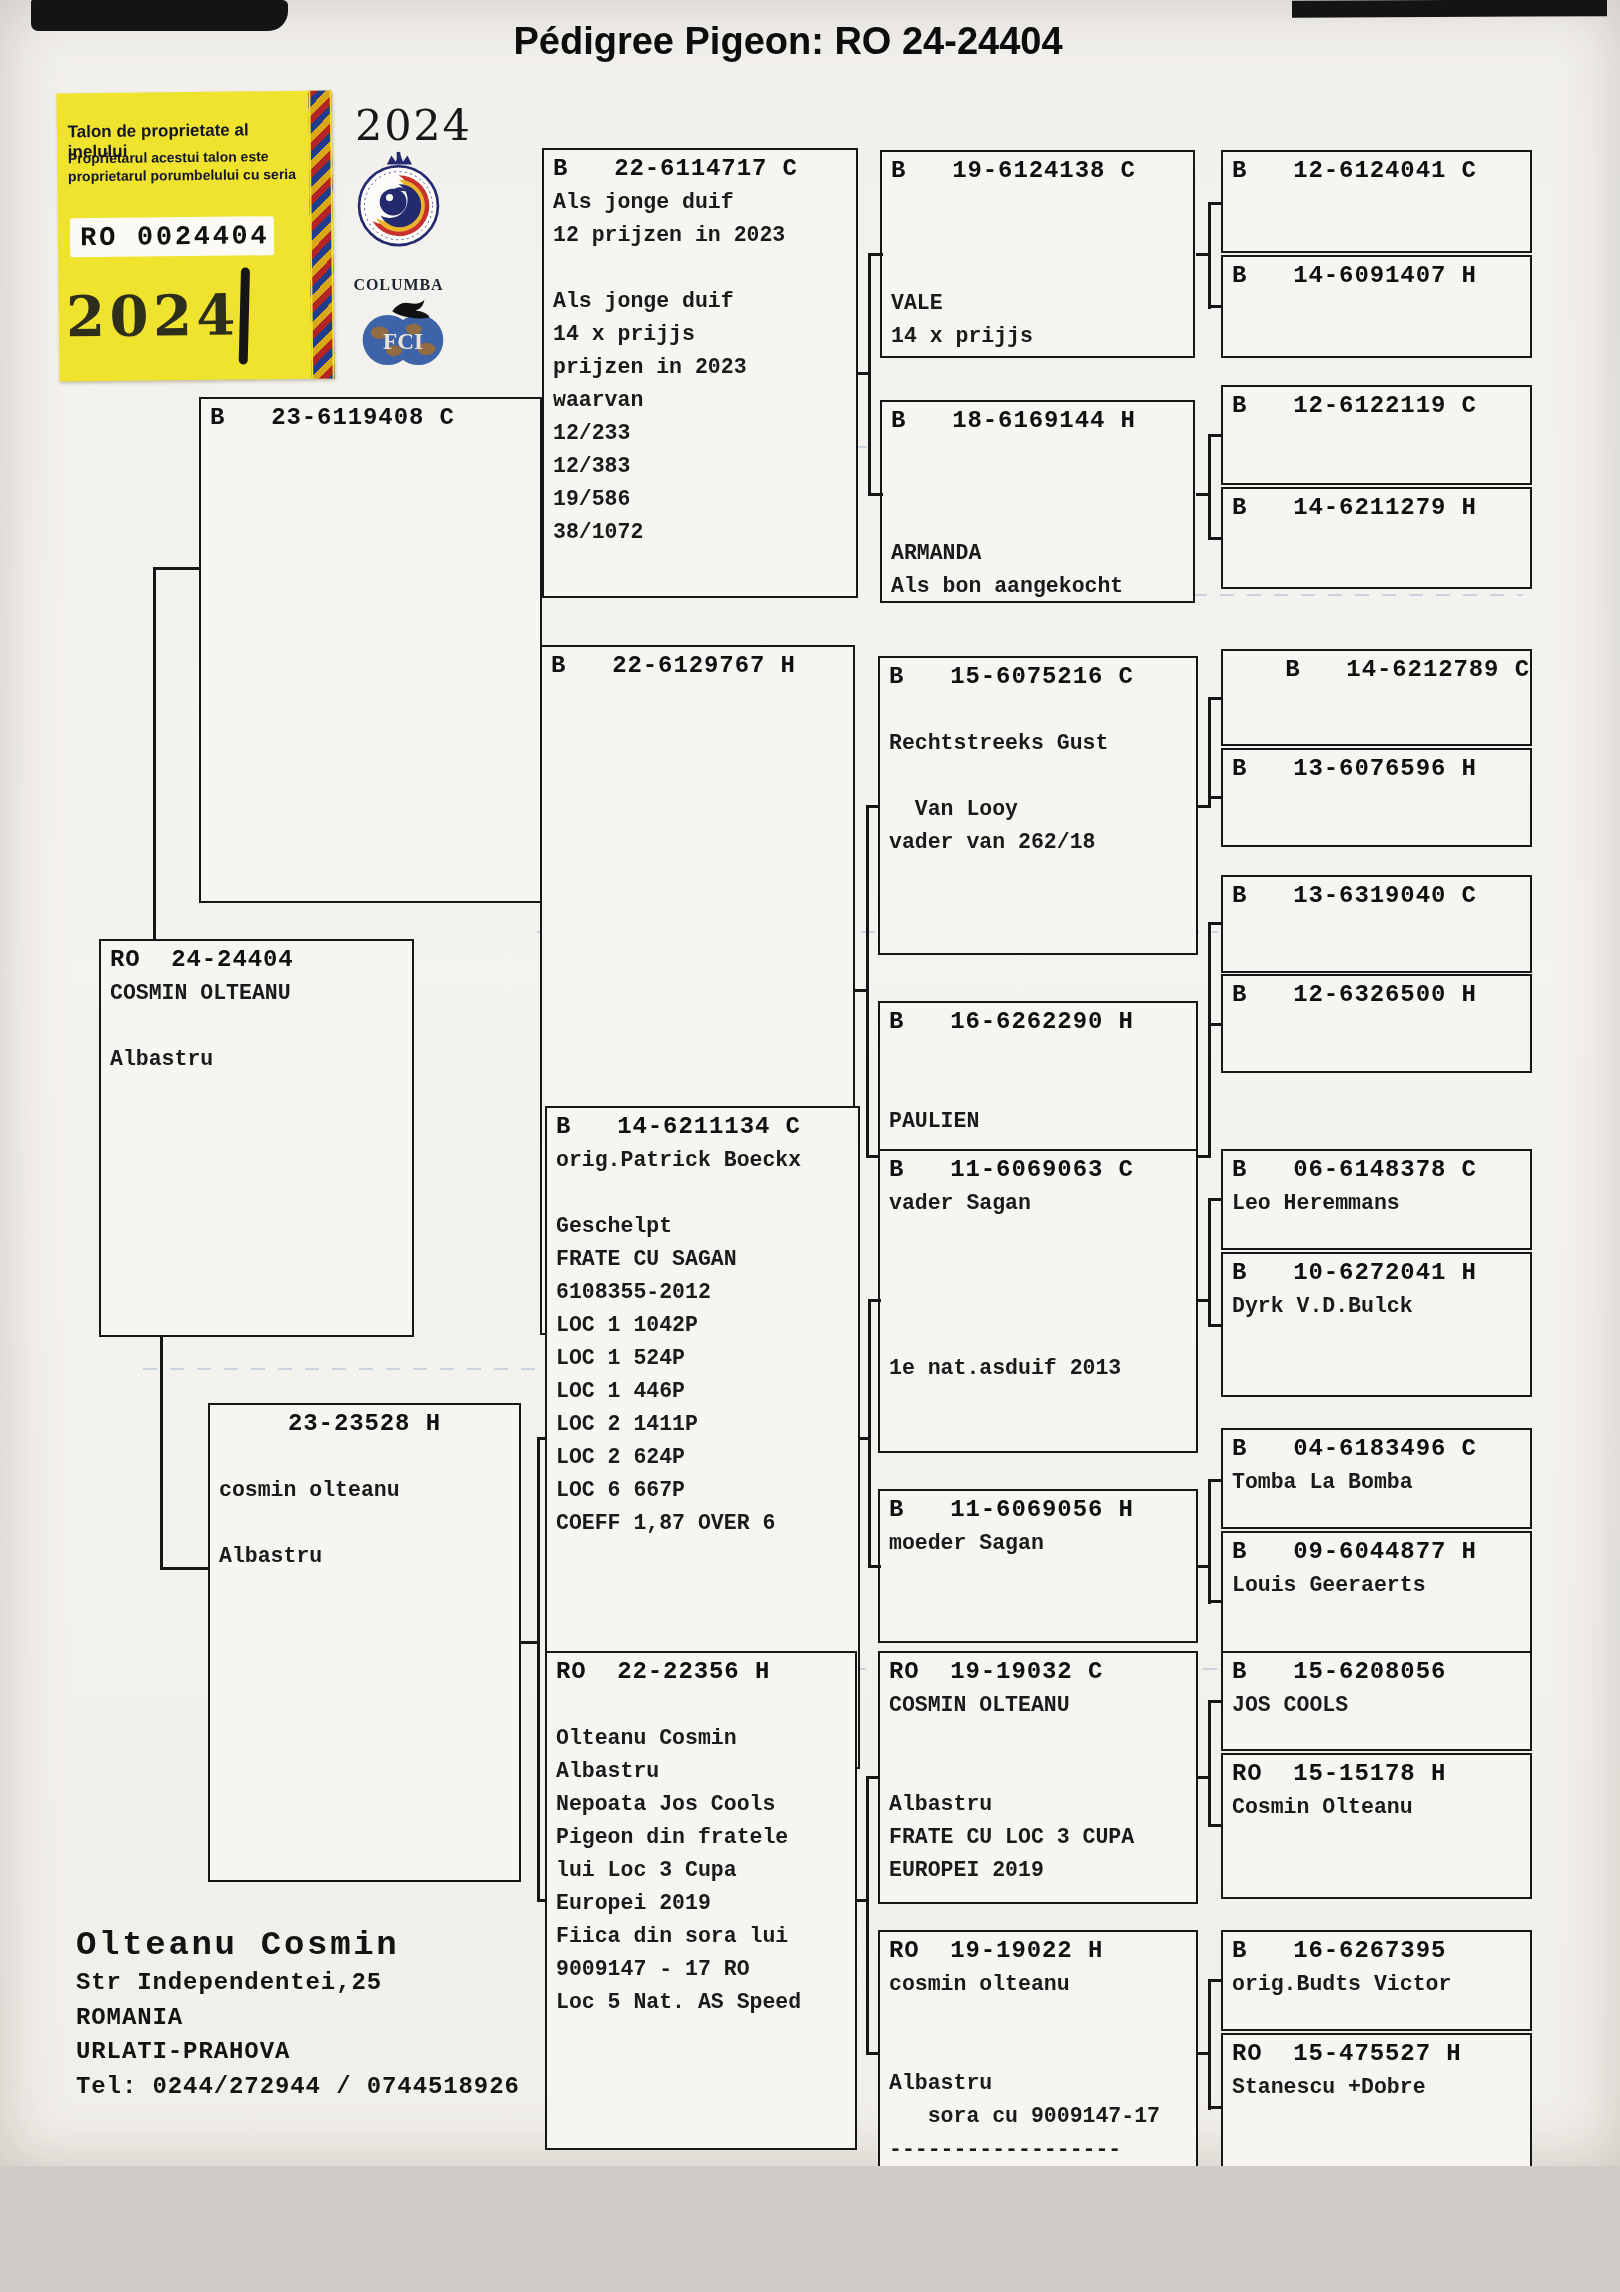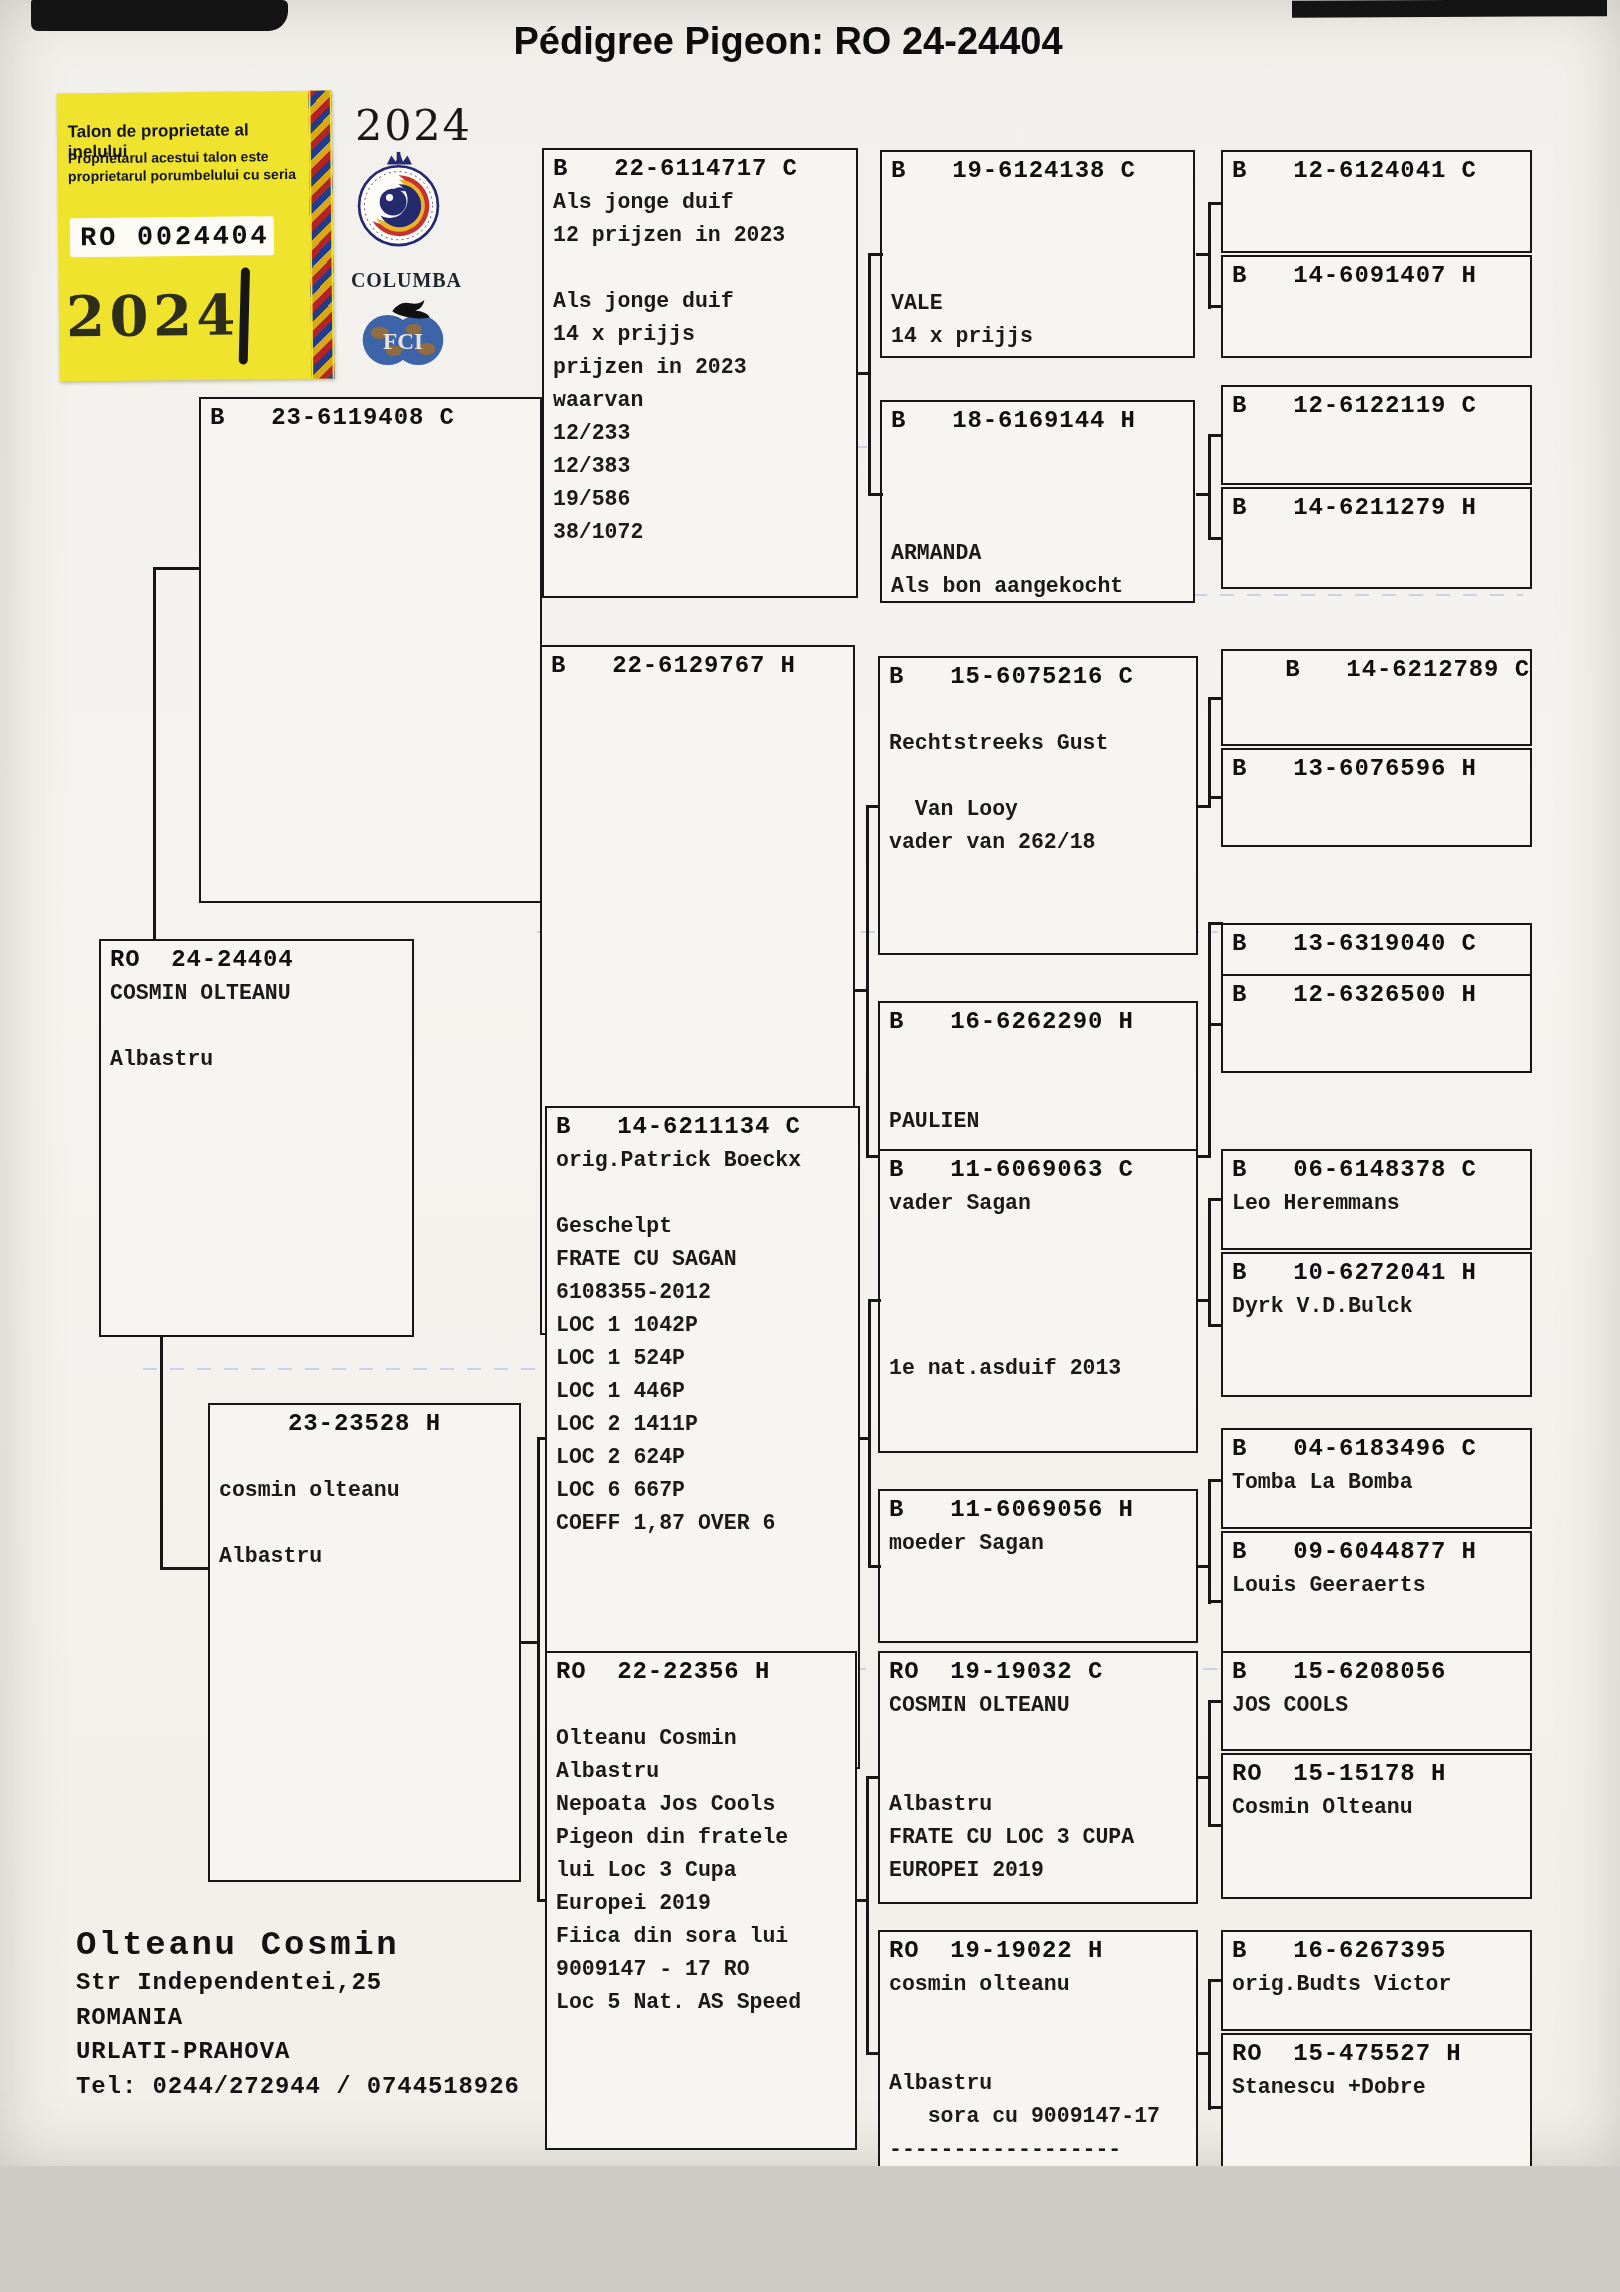--- a/index.html
+++ b/index.html
@@ -29,22 +29,22 @@
            border-radius:2.7px;font-weight:700;font-size:27px;letter-spacing:2.7px;color:#101010;
            display:flex;align-items:center;padding-left:10.7px;box-sizing:border-box;}
   .sticker .s-year{position:absolute;left:7.2px;top:190px;font-family:"DejaVu Serif",serif;
            font-weight:700;font-size:56px;letter-spacing:4.5px;color:#2e2e1c;}
   .sticker .s-stroke{position:absolute;left:181px;top:176px;width:9px;height:97px;background:#161616;
            border-radius:4.5px;transform:rotate(2deg);}
   
   .year-plain{position:absolute;left:355px;top:100px;font-family:"DejaVu Serif",serif;
            font-size:43px;color:#181818;letter-spacing:1.8px;}
   .columba-wrap{position:absolute;left:351px;top:150px;width:95px;text-align:center;}
-  .columba-label{font-family:"Liberation Serif",serif;font-weight:700;font-size:20px;
-           letter-spacing:0.9px;color:#1c2430;margin-top:9px;}
+  .columba-label{font-family:"Liberation Serif",serif;font-weight:700;font-size:16px;
+           letter-spacing:0.9px;color:#1c2430;margin-top:16px;}
   .fci-wrap{position:absolute;left:358px;top:288px;width:90px;height:86px;}
   
   .pbox{position:absolute;border:2.7px solid #161616;background:#f7f5f1;box-sizing:border-box;}
   .pbox-head{font-family:"Liberation Mono",monospace;font-weight:700;font-size:24px;
            letter-spacing:0.9px;white-space:pre;color:#101010;padding:4.5px 0 0 9px;}
   .pbox.center-head .pbox-head{text-align:center;padding-left:0;}
   .pbox-lines{padding-top:4.5px;}
   .pline{font-family:"Liberation Mono",monospace;font-weight:700;font-size:21.5px;line-height:33px;
            white-space:pre;color:#1a1a1a;padding-left:9px;}
   .connector{position:absolute;background:#161616;}
@@ -300,21 +300,21 @@
         <div class="pbox-lines"></div>
       </div>
       <div class="pbox" style="left: 1221px; top: 649px; width: 311px; height: 97px; text-align: right;">
         <div class="pbox-head">B   14-6212789 C</div>
         <div class="pbox-lines"></div>
       </div>
       <div class="pbox" style="left: 1221px; top: 748px; width: 311px; height: 99px;">
         <div class="pbox-head">B   13-6076596 H</div>
         <div class="pbox-lines"></div>
       </div>
-      <div class="pbox" style="left: 1221px; top: 875px; width: 311px; height: 98px; margin-top: 48px;">
+      <div class="pbox" style="left: 1221px; top: 875px; width: 311px; height: 98px;">
         <div class="pbox-head">B   13-6319040 C</div>
         <div class="pbox-lines"></div>
       </div>
       <div class="pbox" style="left: 1221px; top: 974px; width: 311px; height: 99px;">
         <div class="pbox-head">B   12-6326500 H</div>
         <div class="pbox-lines"></div>
       </div>
       <div class="pbox" style="left: 1221px; top: 1149px; width: 311px; height: 101px;">
         <div class="pbox-head">B   06-6148378 C</div>
         <div class="pbox-lines">

